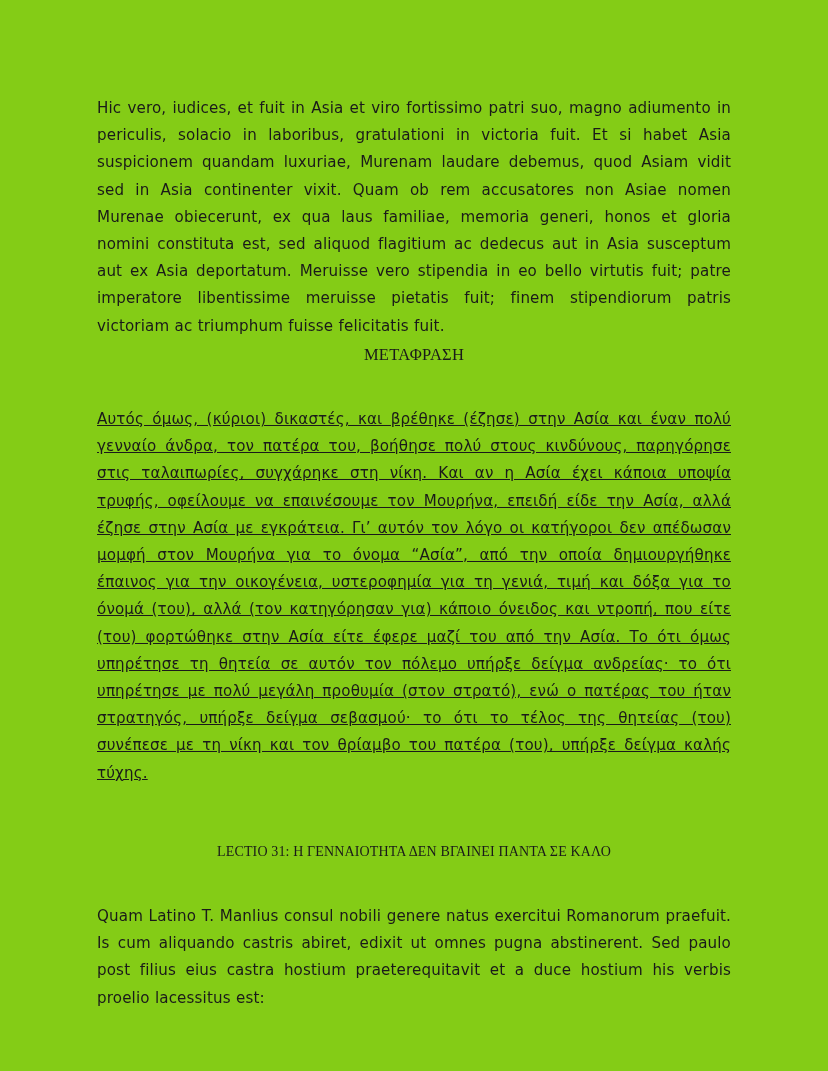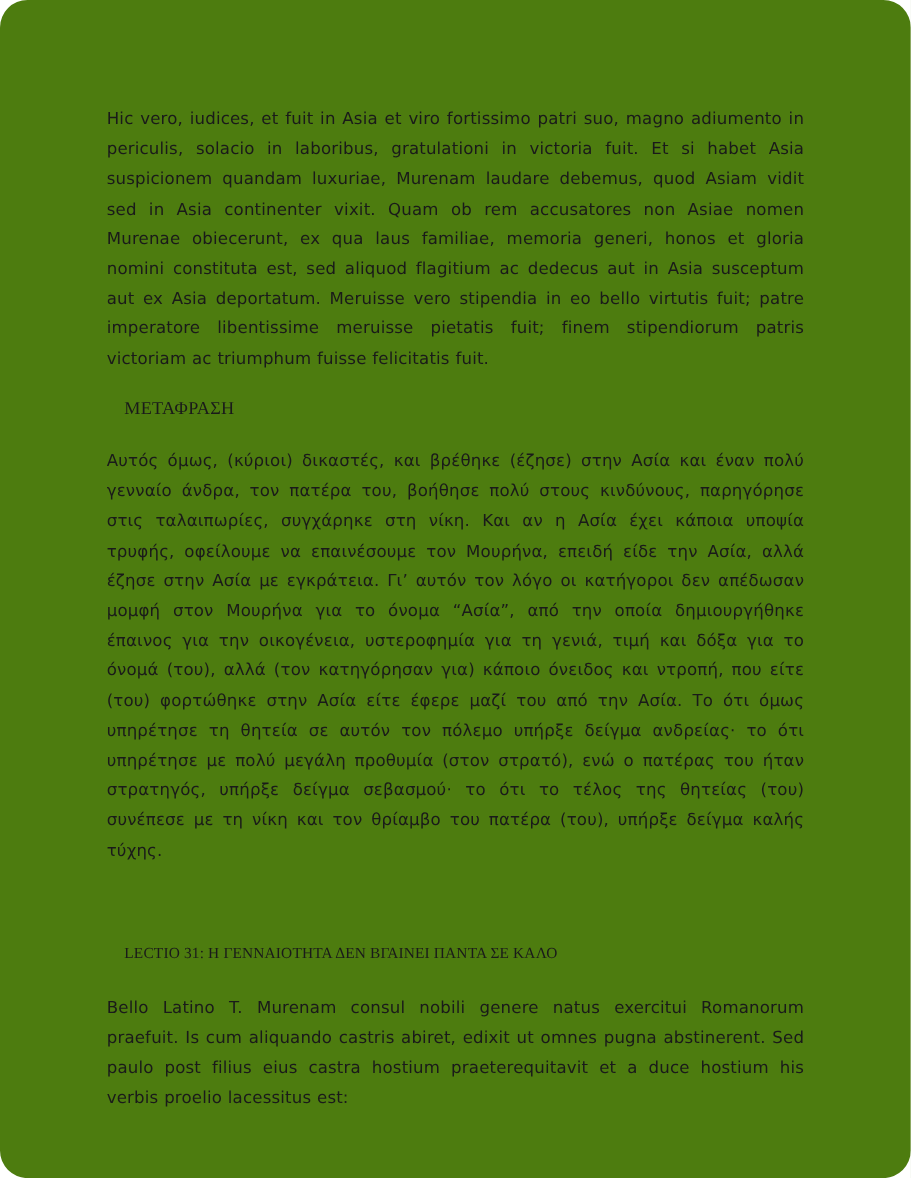--- a/index.html
+++ b/index.html
@@ -6,24 +6,23 @@
   html, body {
     margin: 0;
     padding: 0;
     background: #ffffff;
   }
 
   .page {
     position: relative;
     width: 828px;
     height: 1071px;
-    background: #4d7c0f;
+    background: #84cc16;
     overflow: hidden;
     box-sizing: border-box;
-    border-radius: 25px;
   }
 
   .content {
     position: absolute;
     left: 97px;
     top: 0;
     width: 634px;
   }
 
   
@@ -39,30 +38,31 @@
     -webkit-hyphens: none;
     letter-spacing: 0.01em;
   }
 
   .para-latin {
     word-spacing: 0.02em;
   }
 
   .para-greek {
     word-spacing: 0.01em;
+    text-decoration: underline;
   }
 
   
   .heading-center {
     font-family: "Liberation Serif", "DejaVu Serif", serif;
     font-size: 16.5px;
     line-height: 22px;
     color: #1a1a1a;
-    text-align: left;
-    margin: 16px;
+    text-align: center;
+    margin: 0;
     letter-spacing: 0.015em;
     white-space: nowrap;
   }
 
   .heading-lectio {
     font-size: 14px;
     letter-spacing: 0.01em;
   }
 
   
@@ -88,17 +88,17 @@
 
     <div class="blk-greek">
       <p class="para para-greek">Αυτός όμως, (κύριοι) δικαστές, και βρέθηκε (έζησε) στην Ασία και έναν πολύ γενναίο άνδρα, τον πατέρα του, βοήθησε πολύ στους κινδύνους, παρηγόρησε στις ταλαιπωρίες, συγχάρηκε στη νίκη. Και αν η Ασία έχει κάποια υποψία τρυφής, οφείλουμε να επαινέσουμε τον Μουρήνα, επειδή είδε την Ασία, αλλά έζησε στην Ασία με εγκράτεια. Γι’ αυτόν τον λόγο οι κατήγοροι δεν απέδωσαν μομφή στον Μουρήνα για το όνομα “Ασία”, από την οποία δημιουργήθηκε έπαινος για την οικογένεια, υστεροφημία για τη γενιά, τιμή και δόξα για το όνομά (του), αλλά (τον κατηγόρησαν για) κάποιο όνειδος και ντροπή, που είτε (του) φορτώθηκε στην Ασία είτε έφερε μαζί του από την Ασία. Το ότι όμως υπηρέτησε τη θητεία σε αυτόν τον πόλεμο υπήρξε δείγμα ανδρείας· το ότι υπηρέτησε με πολύ μεγάλη προθυμία (στον στρατό), ενώ ο πατέρας του ήταν στρατηγός, υπήρξε δείγμα σεβασμού· το ότι το τέλος της θητείας (του) συνέπεσε με τη νίκη και τον θρίαμβο του πατέρα (του), υπήρξε δείγμα καλής τύχης.</p>
     </div>
 
     <div class="blk-lectio">
       <p class="heading-center heading-lectio">LECTIO 31: Η ΓΕΝΝΑΙΟΤΗΤΑ ΔΕΝ ΒΓΑΙΝΕΙ ΠΑΝΤΑ ΣΕ ΚΑΛΟ</p>
     </div>
 
     <div class="blk-latin-2">
-      <p class="para para-latin">Bello Latino T. Murenam consul nobili genere natus exercitui Romanorum praefuit. Is cum aliquando castris abiret, edixit ut omnes pugna abstinerent. Sed paulo post filius eius castra hostium praeterequitavit et a duce hostium his verbis proelio lacessitus est:</p>
+      <p class="para para-latin">Quam Latino T. Manlius consul nobili genere natus exercitui Romanorum praefuit. Is cum aliquando castris abiret, edixit ut omnes pugna abstinerent. Sed paulo post filius eius castra hostium praeterequitavit et a duce hostium his verbis proelio lacessitus est:</p>
     </div>
 
   </div>
 </div>
 
 </body></html>

